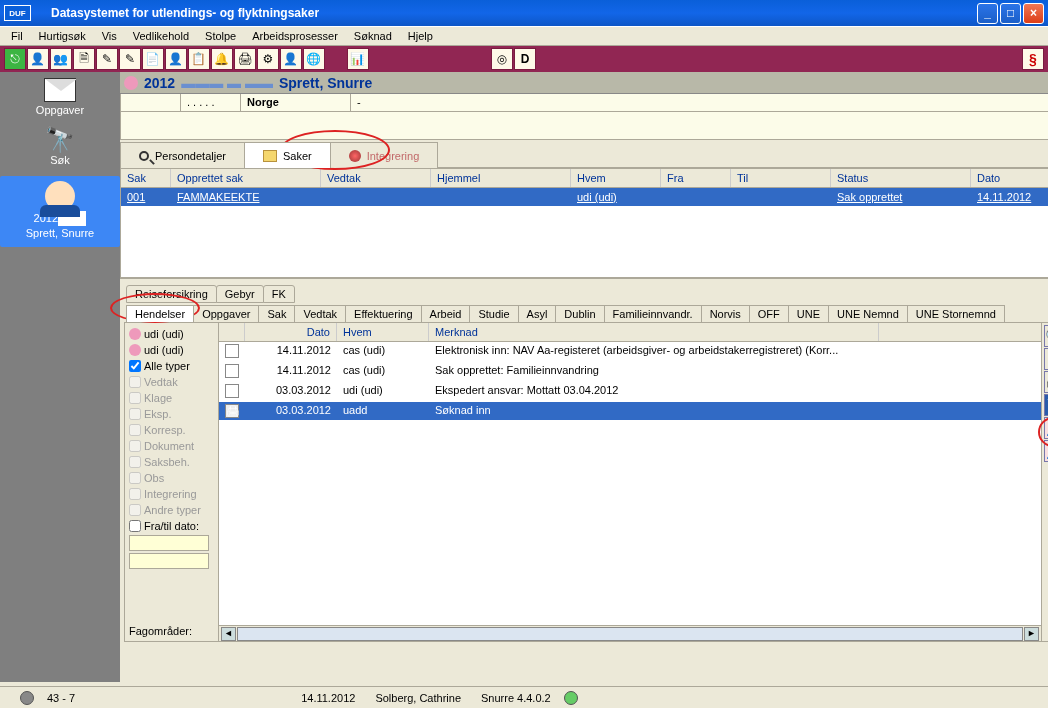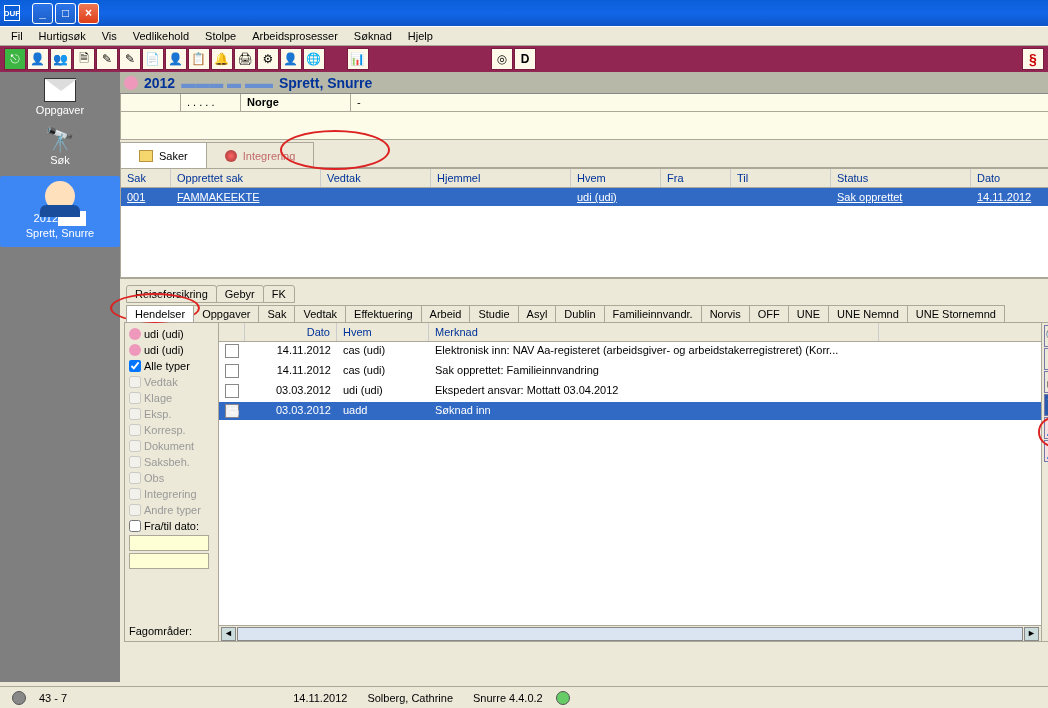--- a/index.html
+++ b/index.html
@@ -1,20 +1,20 @@
 <!DOCTYPE html>
 <html><head>
 <meta charset="utf-8">
 <style>
   * { box-sizing: border-box; margin: 0; padding: 0; }
   body { font-family: Tahoma, Arial, sans-serif; font-size: 11px; background: #ece9d8; width: 1048px; height: 708px; overflow: hidden; position: relative; }
 
   
   .titlebar { height: 26px; background: linear-gradient(to bottom, #0a5fd9 0%, #1266e8 50%, #0d56c7 100%); display: flex; align-items: center; padding: 0 4px; color: #fff; font-weight: bold; font-size: 12px; }
-  .titlebar-icon { width: 16px; height: 16px; background: #0a5fd9; border: 1px solid #fff; margin-right: 12px; font-size: 8px; display: flex; align-items: center; justify-content: center; }
+  .titlebar-icon { width: 27px; height: 16px; background: #0a5fd9; border: 1px solid #fff; margin-right: 20px; font-size: 8px; display: flex; align-items: center; justify-content: center; }
   .titlebar-title { flex: 1; }
   .titlebar-buttons { display: flex; gap: 2px; }
   .tb-btn { width: 21px; height: 21px; border: 1px solid #fff; border-radius: 3px; display: flex; align-items: center; justify-content: center; font-weight: bold; font-size: 12px; color: #fff; cursor: pointer; }
   .tb-min { background: linear-gradient(#2b74e8,#1b5fc8); }
   .tb-max { background: linear-gradient(#2b74e8,#1b5fc8); }
   .tb-close { background: linear-gradient(#f07754,#dd3e18); }
 
   
   .menubar { height: 20px; background: #ece9d8; border-top: 1px solid #fff; display: flex; align-items: center; padding-left: 4px; gap: 2px; border-bottom: 1px solid #aca899;}
   .menubar span { padding: 2px 7px; cursor: pointer; }
@@ -101,33 +101,34 @@
   
   .sidebtns{ width:26px; display:flex; flex-direction:column; gap:1px; background:#ece9d8; border-left:1px solid #aca899; padding-top:2px; align-items:center;}
   .sidebtns .sb{ width:22px; height:22px; border:1px solid #7777aa; background:#ece9d8; display:flex; align-items:center; justify-content:center; font-size:14px; cursor:pointer;}
   .sb.mag{ color:#003399;}
   .sb.pen{ color:#c90;}
   .sb.print{ color:#333;}
   .sb.word{ background:#2a5caa; color:#fff; font-weight:bold; font-family:serif;}
   .sb.p1,.sb.p2{ background:#f9e0e0;}
 
   
-  .statusbar { position:absolute; bottom:0; left:0; right:0; height:22px; background:#ece9d8; border-top:1px solid #aca899; display:flex; align-items:center; font-size:11px; padding:0 12px; gap:6px;}
+  .statusbar { position:absolute; bottom:0; left:0; right:0; height:22px; background:#ece9d8; border-top:1px solid #aca899; display:flex; align-items:center; font-size:11px; padding:0 20px; gap:6px;}
   .statusbar .seg{ padding:2px 6px; border:1px solid transparent;}
   .statusbar .led{ width:14px; height:14px; border-radius:50%; background:#888; border:1px solid #555;}
   .statusbar .led.g{ background:#6c6;}
   .statusbar .flex{ flex:0 0 200px;}
 
   input[type=checkbox]{ width:12px; height:12px;}
 </style>
 </head>
 <body>
 
 <div class="titlebar">
   <div class="titlebar-icon">DUF</div>
+  <div class="titlebar-title">Datasystemet for utlendings- og flyktningsaker</div>
   <div class="titlebar-buttons">
     <div class="tb-btn tb-min">_</div>
     <div class="tb-btn tb-max">□</div>
     <div class="tb-btn tb-close">×</div>
   </div>
 </div>
 
 <div class="menubar">
   <span>Fil</span>
   <span>Hurtigsøk</span>
@@ -194,20 +195,24 @@
       <div class="top">
         <div class="cell"></div>
         <div class="cell">. . . . .</div>
         <div class="cell n" style="font-weight:bold;">Norge</div>
         <div class="cell" style="flex:1;">-</div>
       </div>
 
     </div>
 
     <div class="bigtabs" style="position:relative;">
+      <div class="bigtab">
+        <span class="mag"></span>
+        <span>Persondetaljer</span>
+      </div>
       <div class="bigtab active">
         <span class="folder"></span>
         <span>Saker</span>
       </div>
       <div class="bigtab disabled">
         <span class="int"></span>
         <span>Integrering</span>
       </div>
       <div class="ellipse" style="left:160px; top:-10px; width:110px; height:40px;"></div>
     </div>

